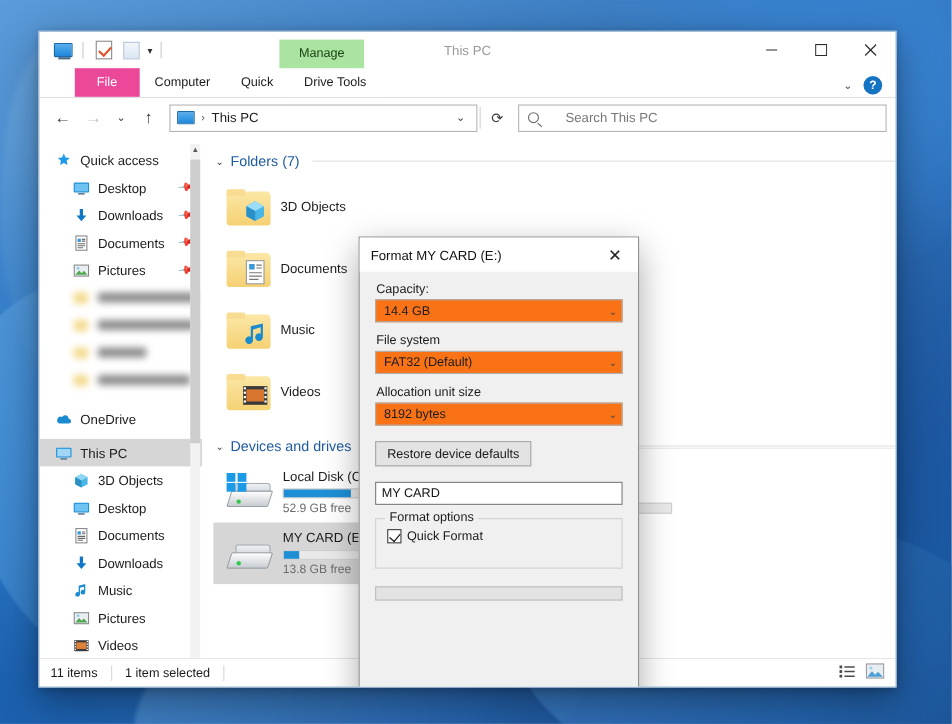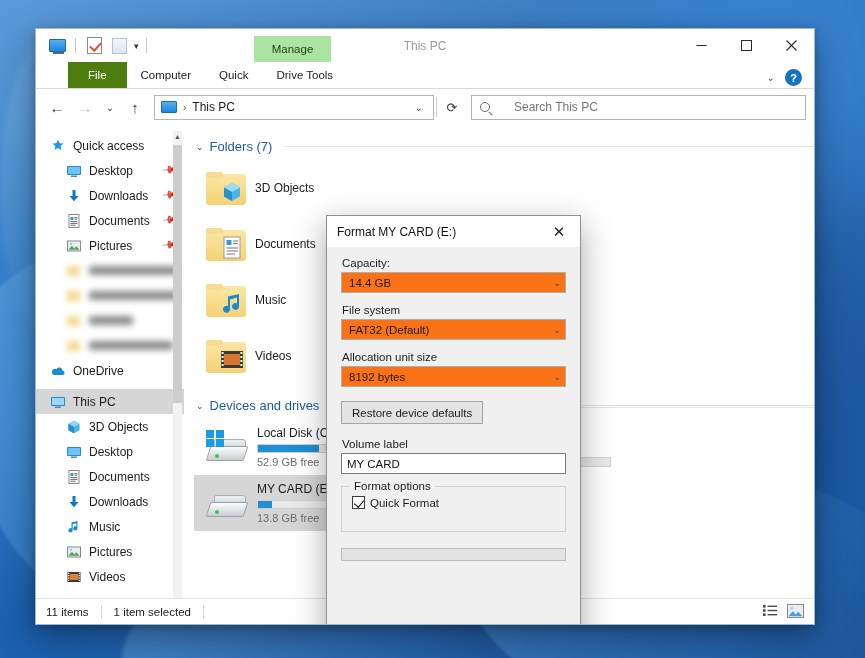--- a/index.html
+++ b/index.html
@@ -116,21 +116,21 @@
     position: absolute; left: 218px; top: -26px;
     width: 77px; height: 26px;
     background: #abe3a0; color: #1b4416;
     font-size: 11.5px; display: flex; align-items: center; justify-content: center;
   }
   .tab {
     height: 26px; padding: 0 14px;
     display: flex; align-items: center;
     font-size: 11.5px; color: #1b1b1b;
   }
-  .tab.file { background: #4d7c0f; color: #fff; padding: 0 20px; font-weight: 400; }
+  .tab.file { background: #ec4899; color: #fff; padding: 0 20px; font-weight: 400; }
   .tab.ctx { background: #fff; }
   .ribbon-tools {
     margin-left: auto; display: flex; align-items: center;
     gap: 10px; padding-right: 12px; padding-bottom: 2px;
   }
   .expand-chev { font-size: 10px; color: #555; }
   .help-circle {
     width: 17px; height: 17px; border-radius: 50%;
     background: #1573c4; color: #fff;
     font-size: 11px; font-weight: bold;
@@ -521,21 +521,21 @@
       </div>
       <div class="nav-item lv1 nav-blur">
         <span class="nav-ico">
           <svg width="16" height="16" viewBox="0 0 16 16">
               <rect x="1" y="3" width="13" height="10" rx="1" fill="#f3d98a"></rect>
             </svg>
         </span>
         <span class="blur-bar" style="width:84px"></span>
       </div>
 
-      <div class="nav-item lv0" style="">
+      <div class="nav-item lv0" style="margin-top:10px">
         <span class="nav-ico">
           <svg width="16" height="16" viewBox="0 0 16 16">
               <path d="M4 12h8.3a2.2 2.2 0 00.2-4.4 3.3 3.3 0 00-6.1-1.6A2.6 2.6 0 004 12z" fill="#1b8bd0"></path>
             </svg>
         </span>
         <span>OneDrive</span>
       </div>
 
       <div class="nav-item lv0 sel" style="margin-top:6px">
         <span class="nav-ico">
@@ -780,21 +780,20 @@
         </div>
 
         <div class="fld-label">Allocation unit size</div>
         <div class="combo">
           <span class="cv">8192 bytes</span>
           <span class="cc">⌄</span>
         </div>
 
         <div class="btn-restore">Restore device defaults</div>
 
-        <div class="fld-label">Volume label</div>
         <div class="txtinput">
           <span>MY CARD</span>
         </div>
 
         <div class="groupbox">
           <span class="gb-legend">Format options</span>
           <div class="chkrow">
             <span class="chkbox"></span>
             <span>Quick Format</span>
           </div>

